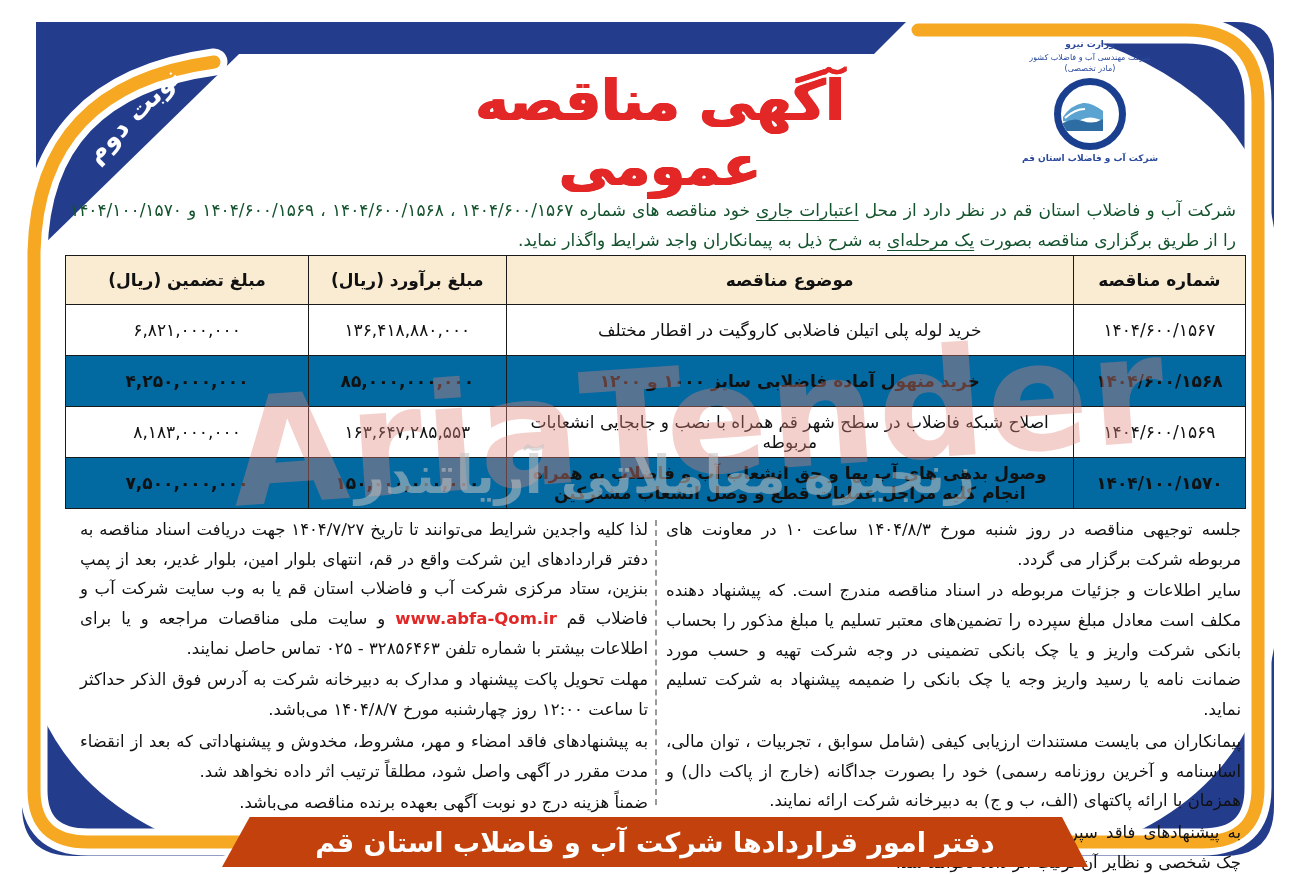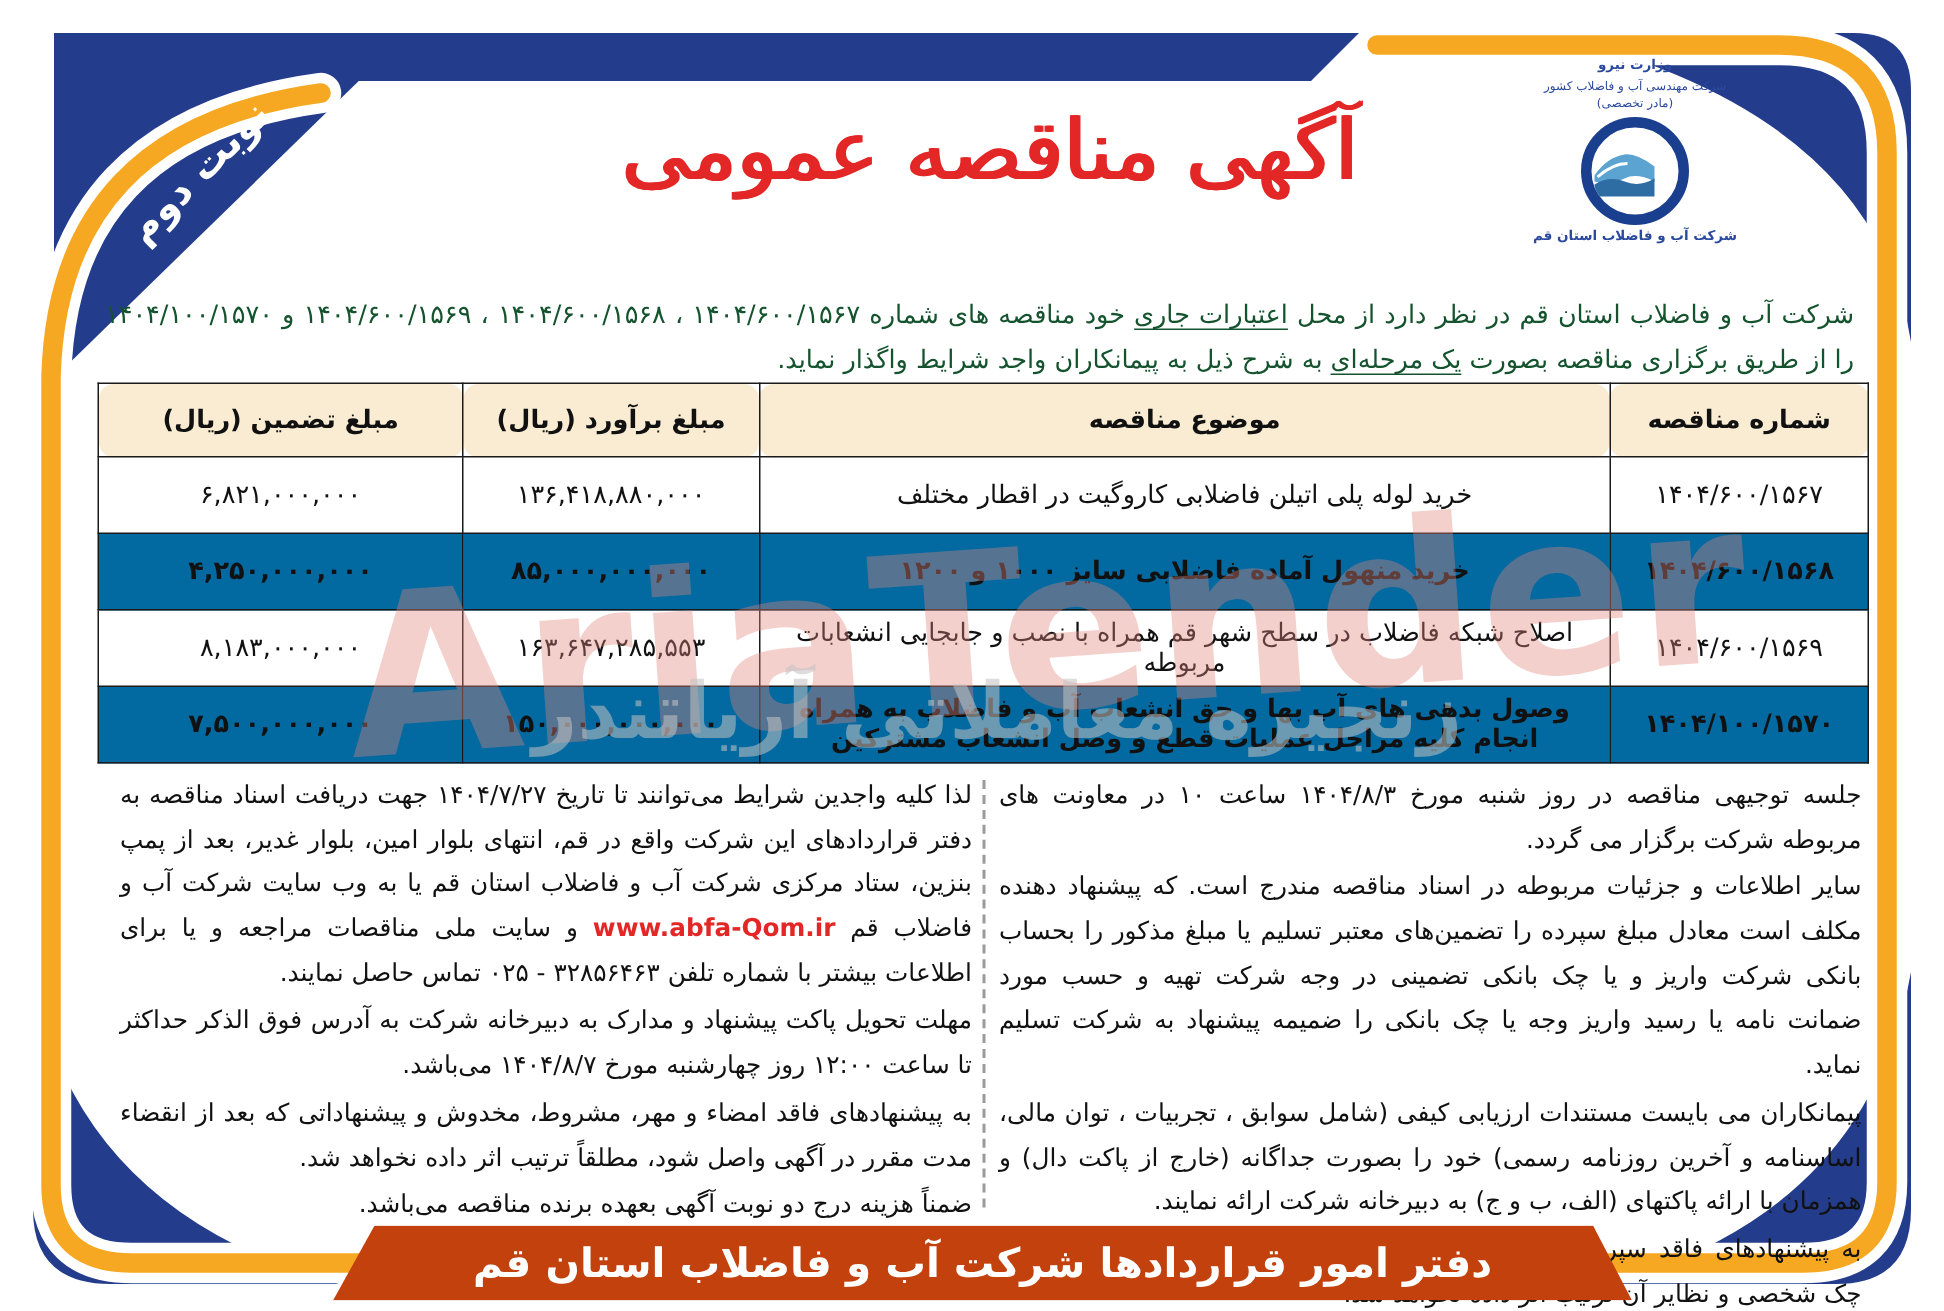--- a/index.html
+++ b/index.html
@@ -24,41 +24,41 @@
   .logoblock .l2{font-size:8px;color:#2b4a9e;line-height:1.4;}
   .logocircle{
     width:58px;height:58px;border-radius:50%;
     border:7px solid #1b3f8f;background:#ffffff;
     margin:4px auto 3px auto;overflow:hidden;position:relative;
   }
   .logocaption{font-size:9px;color:#2b4a9e;font-weight:bold;}
   
   .pagetitle{
     left:370px;top:68px;width:580px;text-align:center;
-    color:#e32726;font-size:56px;font-weight:normal;z-index:3;
+    color:#e32726;font-size:56px;font-weight:bold;z-index:3;
     text-shadow:1px 0 0 #e32726, -1px 0 0 #e32726;
   }
   
   .intro{
     right:60px;left:70px;top:196px;z-index:4;
     direction:rtl;text-align:justify;
     font-size:17px;line-height:1.75;color:#14532d;
   }
   .intro .u{text-decoration:underline;text-underline-offset:4px;}
   
   table.tenders{
     position:absolute;left:65px;top:255px;width:1181px;z-index:4;
     border-collapse:collapse;direction:rtl;table-layout:fixed;
   }
   table.tenders th, table.tenders td{
     border:1.5px solid #1a1a1a;
     font-size:17px;color:#111;text-align:center;vertical-align:middle;
     padding:4px 8px;
   }
-  table.tenders th{background:#f9ecd2;font-weight:bold;height:40px;border-radius:10px;}
+  table.tenders th{background:#f9ecd2;font-weight:bold;height:40px;}
   table.tenders td{height:42px;font-weight:500;}
   table.tenders tr.alt td{background:#0369a1;font-weight:bold;}
   .col-num{width:170px;}
   .col-subj{width:560px;}
   .col-est{width:195px;}
   .col-gua{width:240px;}
   
   .cols{z-index:4;direction:rtl;text-align:justify;font-size:16.5px;line-height:1.8;color:#111;}
   .col-right{right:55px;top:515px;width:575px;}
   .col-left{left:80px;top:515px;width:568px;}

